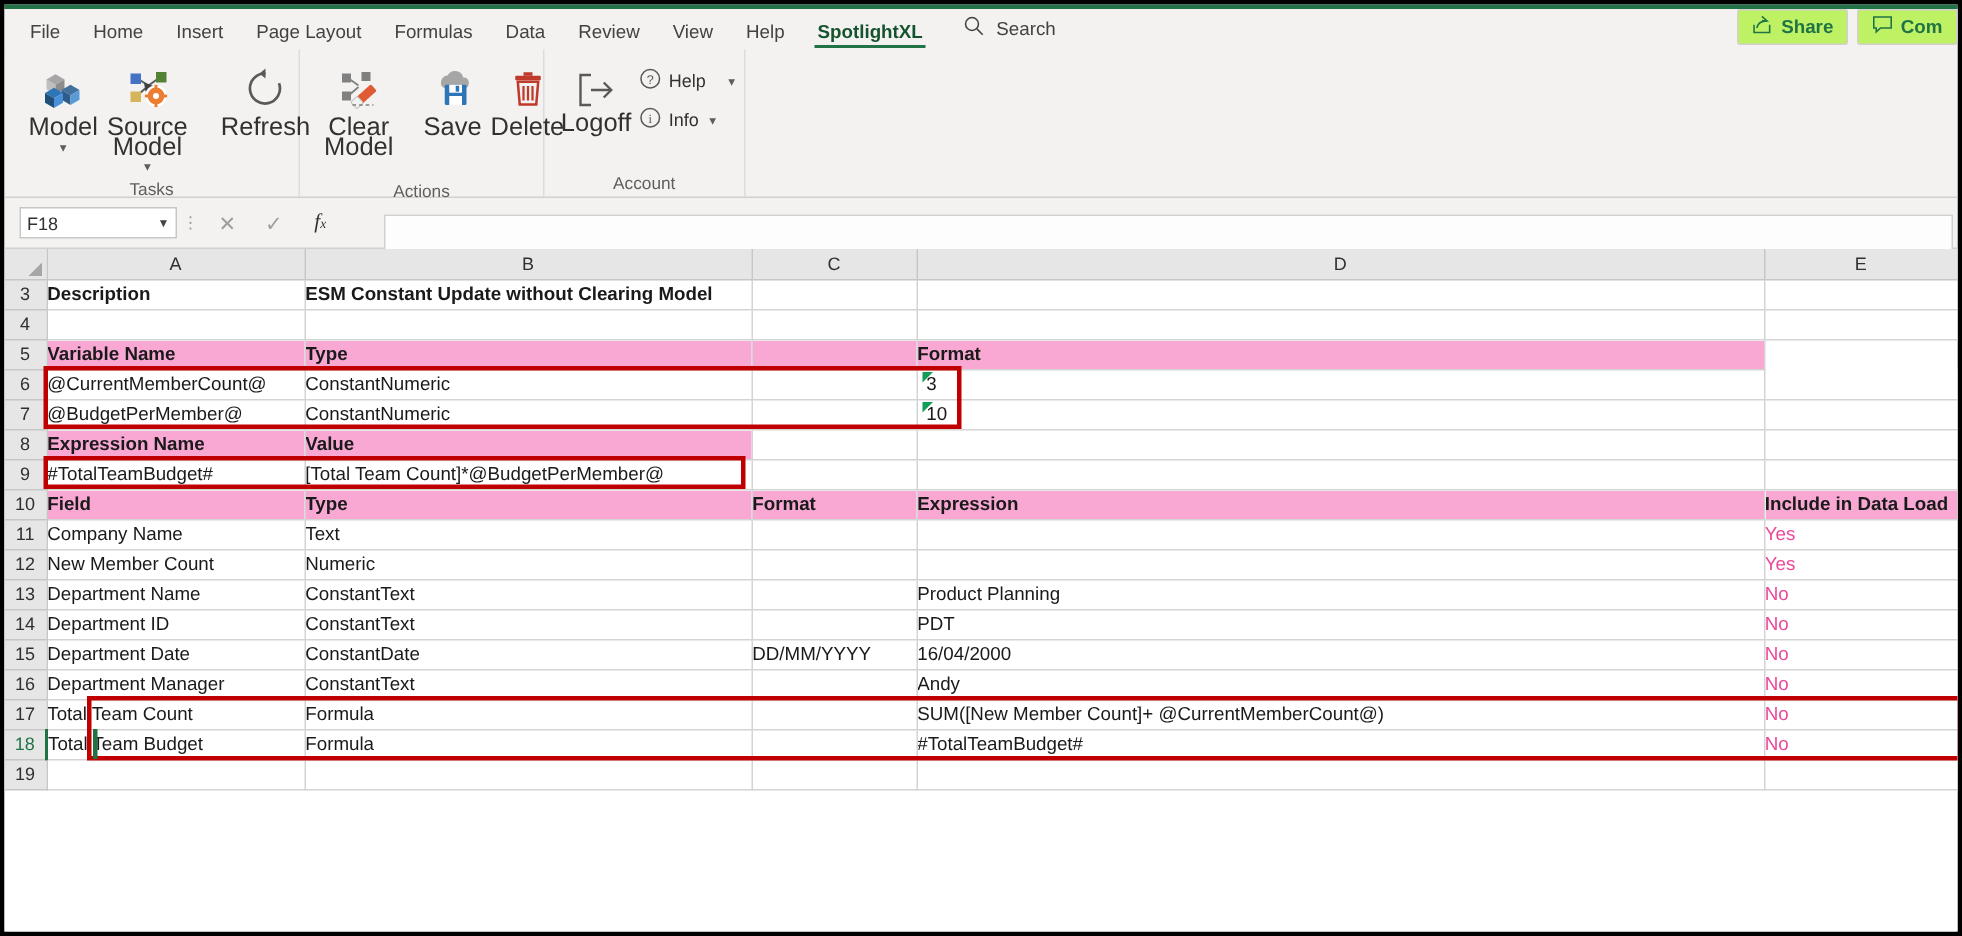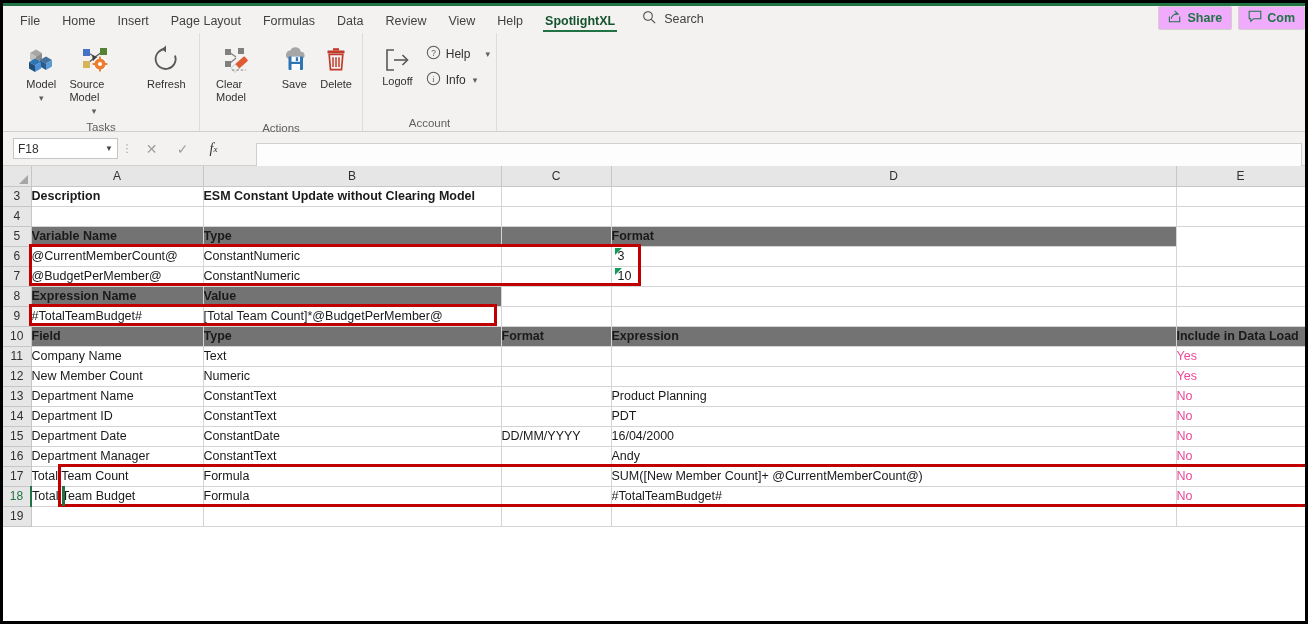--- a/index.html
+++ b/index.html
@@ -45,21 +45,21 @@
   .searchbox {
     display:flex; align-items:center; gap:7px;
     margin-left:16px; padding-bottom:5px; color:#444140; font-size:12.5px;
   }
   .tabstrip-right {
     margin-left:auto; display:flex; align-items:center; gap:6px;
     padding-bottom:3px; padding-right:0px;
   }
   .tbtn {
     display:flex; align-items:center; gap:5px;
-    border:1px solid #d2d0ce; background:#f0abfc;
+    border:1px solid #d2d0ce; background:#bef264;
     color:#217346; font-size:12.5px; font-weight:bold;
     padding:3px 9px; border-radius:2px; white-space:nowrap;
   }
 
   
   .ribbon {
     height:99px; flex:0 0 auto;
     background:#f3f2f1;
     border-bottom:1px solid #d2d0ce;
     display:flex; position:relative;
@@ -74,21 +74,21 @@
   .group-title {
     text-align:center; font-size:11.5px; color:#605e5c;
     padding-bottom:3px; height:16px; line-height:16px;
   }
   .bigbtn {
     width:58px; display:flex; flex-direction:column; align-items:center;
     padding:3px 2px; gap:2px; cursor:default;
   }
   .bigbtn.wide { width:64px; }
   .bigbtn .lbl {
-    font-size:11px; color:#323130; line-height:13px;
+    font-size:17px; color:#323130; text-align:center; line-height:13px;
   }
   .ico { height:34px; display:flex; align-items:center; justify-content:center; }
   .smallrow { display:flex; flex-direction:column; justify-content:center; gap:8px; padding-top:6px; }
   .smallbtn { display:flex; align-items:center; gap:5px; font-size:12px; color:#323130; }
   .caret { font-size:9px; color:#605e5c; }
   .vsep { width:1px; background:#dcdcdc; margin:6px 6px 20px 6px; }
 
   
   .fbar {
     height:34px; flex:0 0 auto; background:#f3f2f1;
@@ -135,21 +135,21 @@
     border:1px solid #c6c6c6; border-top:none; border-left:none;
     text-align:center; font-size:12px; color:#303030; vertical-align:middle;
   }
   .rowhdr.active { color:#217346; border-right:2px solid #217346; background:#e6e6e6; }
   td.cell {
     height:20px; border-right:1px solid #d4d4d4; border-bottom:1px solid #d4d4d4;
     font-size:12.5px; color:#1a1a1a; padding:0 2px 0 3px;
     white-space:nowrap; overflow:hidden; vertical-align:middle;
     background:#ffffff;
   }
-  td.cell.hdrow { background:#737373; font-weight:bold;margin-left:16px; }
+  td.cell.hdrow { background:#f9a8d4; font-weight:bold;margin-left:16px; }
   td.cell.grey { color:#ec4899; }
   td.cell.bold { font-weight:bold; }
   td.cell.err { position:relative; }
   td.cell.err::before {
     content:""; position:absolute; left:3px; top:1px;
     border-style:solid; border-width:7px 7px 0 0;
     border-color:#0f9d58 transparent transparent transparent;
   }
 
   

